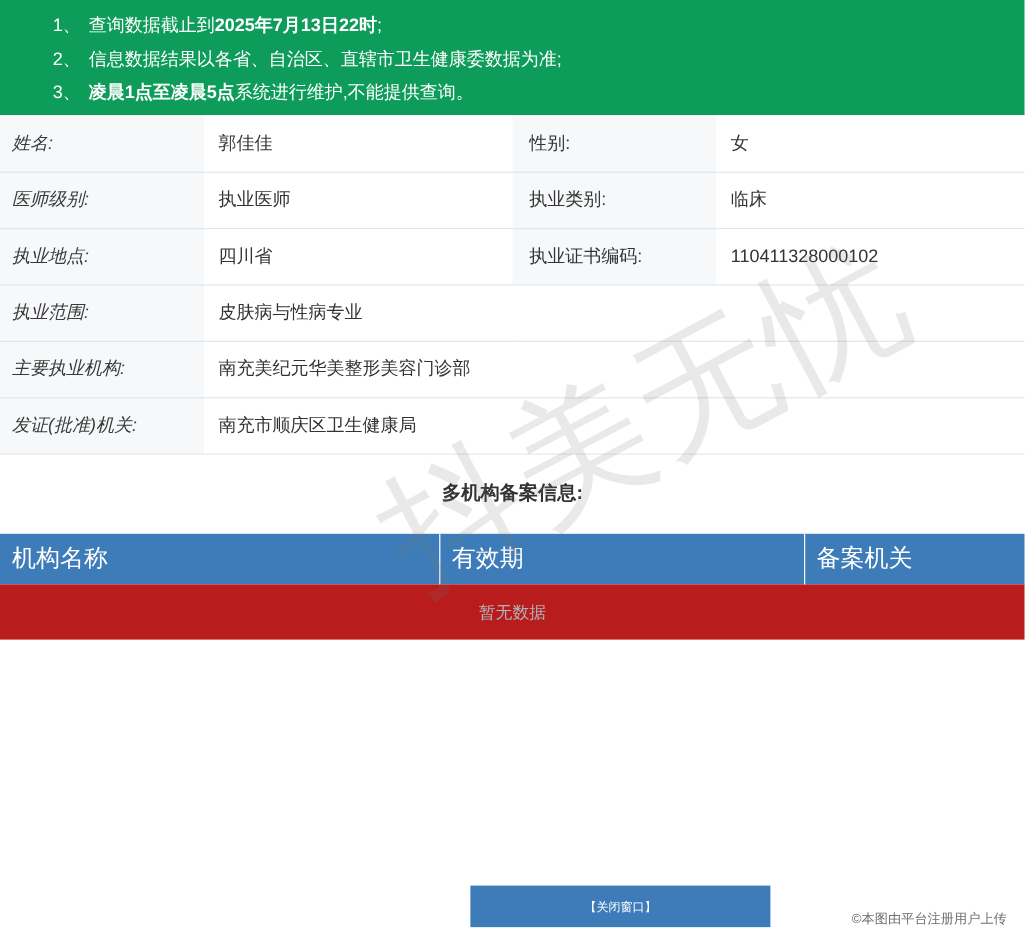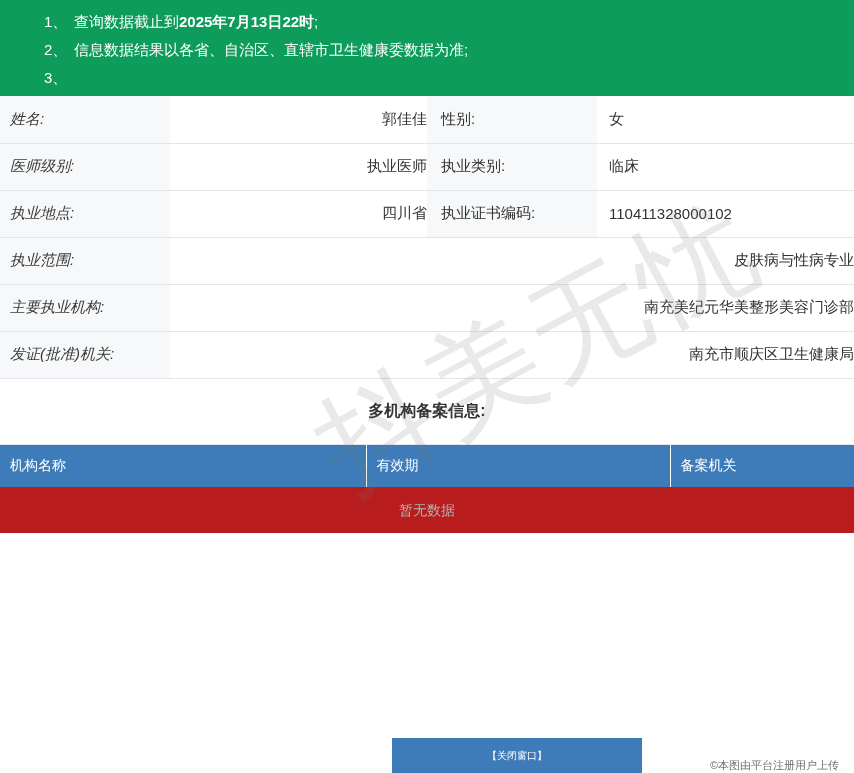--- a/index.html
+++ b/index.html
@@ -52,21 +52,21 @@
     font-size: 15px;
     color: #333333;
     vertical-align: middle;
   }
   td.lbl {
     background: #f6f8fa;
     color: #3a3a3a;
     width: 170px;
     font-style: italic;
   }
-  td.val { background: #ffffff; color: #333333; padding-left: 12px; text-align: right; }
+  td.val { background: #ffffff; color: #333333; padding-left: 12px; }
   td.lbl2 { background: #f6f8fa; width: 170px; padding-left: 14px;}
   td.val2 { background: #ffffff; padding-left: 12px; }
 
   
   .multi-title {
     height: 66px;
     display: flex;
     align-items: center;
     justify-content: center;
     font-size: 16px;
@@ -76,21 +76,21 @@
     border-bottom: 1px solid #e2e6ea;
   }
   .org-table {
     width: 854px;
     border-collapse: collapse;
     table-layout: fixed;
   }
   .org-table th {
     background: #3d7cb8;
     color: #ffffff;
-    font-size: 14px;
+    font-size: 20px;
     font-weight: normal;
     text-align: left;
     height: 42px;
     padding-left: 10px;
     border-right: 1px solid #ffffff;
   }
   .org-table th:last-child { border-right: none; }
   .org-empty {
     height: 44px;
     text-align: center;
@@ -157,20 +157,21 @@
     <div class="notice-line">
       <span class="notice-num">1、</span>
       <span class="notice-text">查询数据截止到<b>2025年7月13日22时</b>;</span>
     </div>
     <div class="notice-line">
       <span class="notice-num">2、</span>
       <span class="notice-text">信息数据结果以各省、自治区、直辖市卫生健康委数据为准;</span>
     </div>
     <div class="notice-line">
       <span class="notice-num">3、</span>
+      <span class="notice-text"><b>凌晨1点至凌晨5点</b>系统进行维护,不能提供查询。</span>
     </div>
   </div>
 
   <table class="info-table">
     <tbody>
       <tr>
         <td class="lbl">姓名:</td>
         <td class="val">郭佳佳</td>
         <td class="lbl2">性别:</td>
         <td class="val2">女</td>

